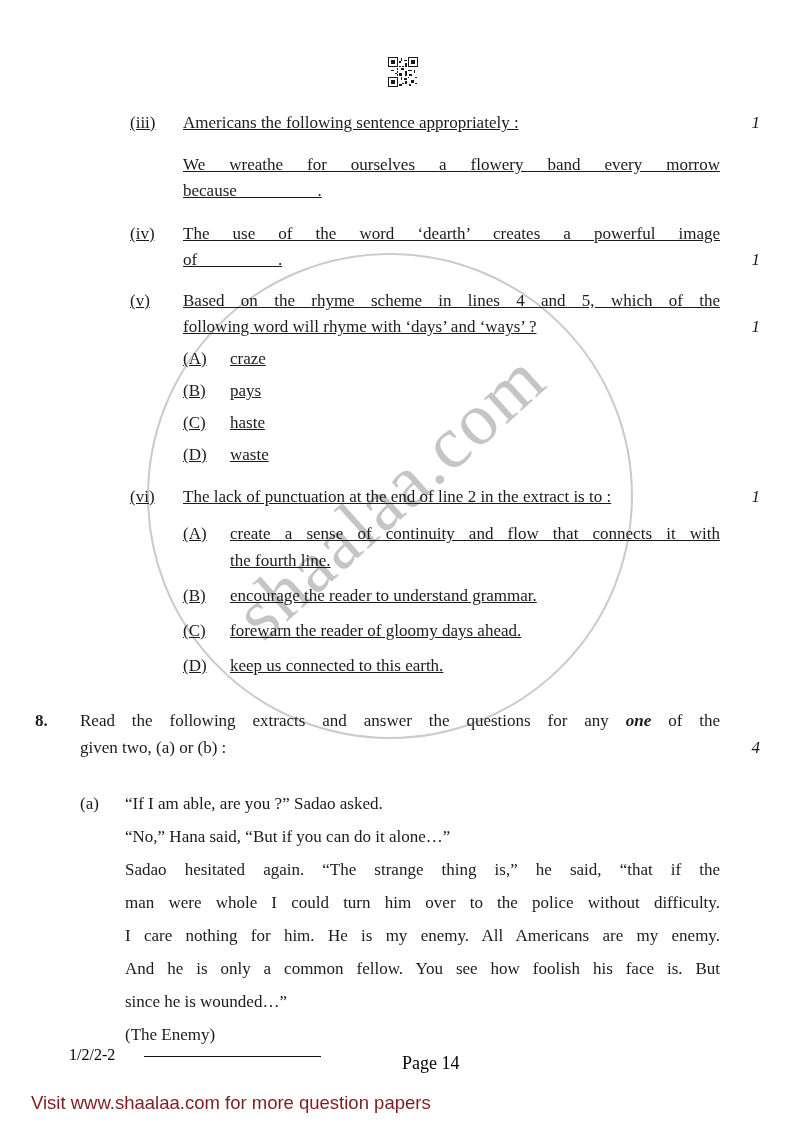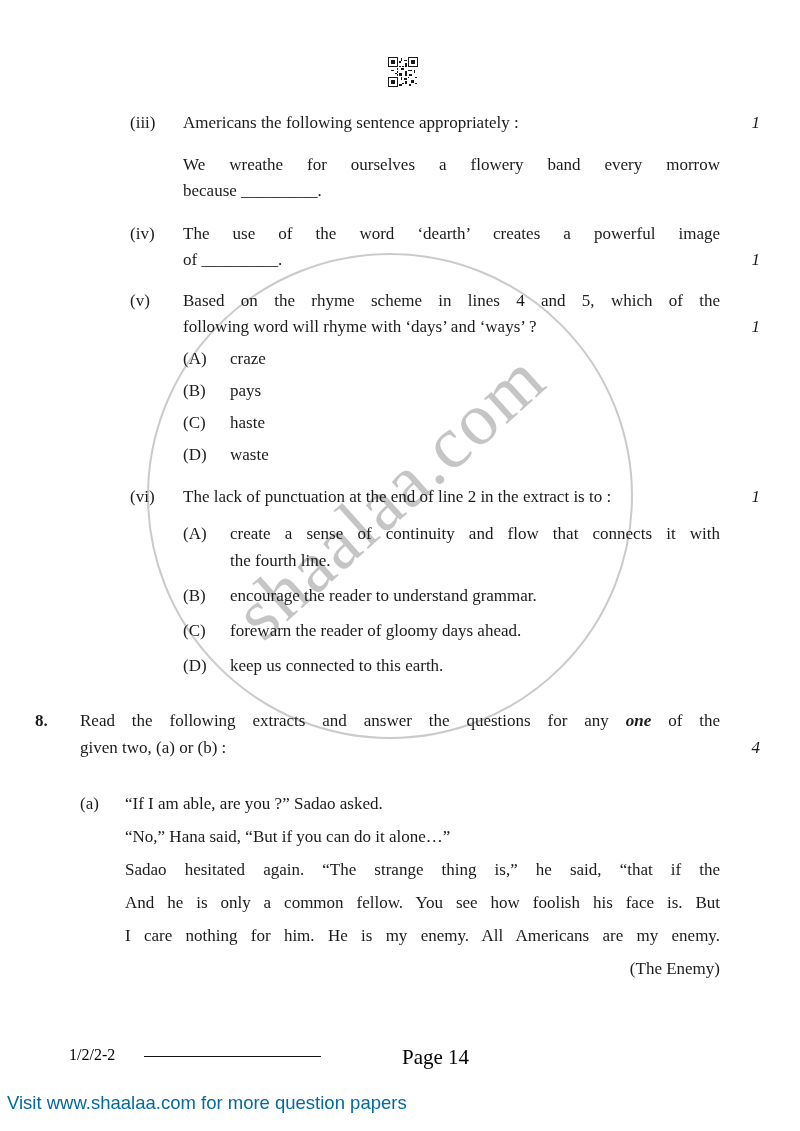--- a/index.html
+++ b/index.html
@@ -19,21 +19,21 @@
     transform: translate(-50%,-50%) rotate(-42deg);
     font-size: 74px; color: rgba(140,140,140,0.5);
     white-space: nowrap; letter-spacing: 2px;
   }
 
   
   .page { position: relative; z-index: 1; padding: 0 30px 0 35px; }
   .qr-wrap { padding-top: 57px; display: flex; justify-content: center; }
 
   .qblock { position: relative; margin-left: 95px; width: 640px; line-height: 26px; }
-  .qrow { display: flex; }
+  .qrow { display: flex; text-decoration: underline; }
   .qlabel { width: 53px; flex: none; }
   .qtext { width: 537px; flex: none; }
   .marks { position: absolute; right: 10px; top: 0; font-style: italic; }
   .marks.low { top: 26px; }
 
   .j { text-align: justify; text-align-last: justify; }
   .sub { margin-top: 16px; }
 
   .mt23 { margin-top: 23px; }
   .mt17 { margin-top: 17px; }
@@ -49,30 +49,30 @@
 
   .q8block { position: relative; display: flex; width: 735px; line-height: 27px; margin-top: 28px; }
   .q8num { width: 45px; flex: none; font-weight: bold; }
   .q8text { width: 640px; flex: none; }
   .marks8 { position: absolute; right: 10px; top: 27px; font-style: italic; }
   .bi { font-weight: bold; font-style: italic; margin-top: 22px; }
 
   .extract { display: flex; margin-top: 26px; margin-left: 45px; width: 640px; line-height: 33px; }
   .exlabel { width: 45px; flex: none; }
   .extext { width: 595px; flex: none; }
-  .source { text-align: right; }
+  .source { text-align: left; }
 
   
   .footer { position: absolute; left: 35px; top: 1044px; width: 735px; height: 26px; z-index: 1;
             font-family: Liberation Serif, serif; font-size: 16px; color: #000000; margin-left: 34px; }
   .fcode { position: absolute; left: 0; top: 2px; }
   .fline { position: absolute; left: 75px; top: 12px; width: 177px; border-top: 1.5px solid #111; }
-  .fpage { position: absolute; left: 333px; top: 1px; font-size: 21px; }
-  .bottom-note { position: absolute; left: 7px; top: 1092px; z-index: 1;
-                 font-family: "Liberation Sans", sans-serif; font-size: 18.5px; color: #0369a1; }
+  .fpage { position: absolute; left: 333px; top: 9px; font-size: 18px; }
+  .bottom-note { position: absolute; left: 31px; top: 1092px; z-index: 1;
+                 font-family: "Liberation Sans", sans-serif; font-size: 18.5px; color: #7f1d1d; }
 </style>
 </head>
 <body>
 
 <div class="watermark">
   <div class="wm-circle"></div>
   <div class="wm-text">shaalaa.com</div>
 </div>
 
 <div class="page">
@@ -215,22 +215,24 @@
       <div>given two, (a) or (b) :</div>
     </div>
   </section>
 
   <section class="extract">
     <div class="exlabel">(a)</div>
     <div class="extext">
       <div>“If I am able, are you ?” Sadao asked.</div>
       <div>“No,” Hana said, “But if you can do it alone…”</div>
       <div class="j">Sadao hesitated again. “The strange thing is,” he said, “that if the</div>
+      <div class="j">man were whole I could turn him over to the police without difficulty.</div>
+      <div class="j">I care nothing for him. He is my enemy. All Americans are my enemy.</div>
       <div class="j">And he is only a common fellow. You see how foolish his face is. But</div>
-      <div class="j">I care nothing for him. He is my enemy. All Americans are my enemy.</div>
+      <div>since he is wounded…”</div>
       <div class="source">(The Enemy)</div>
     </div>
   </section>
 
 </div>
 
 <div class="footer">
   <span class="fcode">1/2/2-2</span>
   <span class="fline"></span>
   <span class="fpage">Page 14</span>

